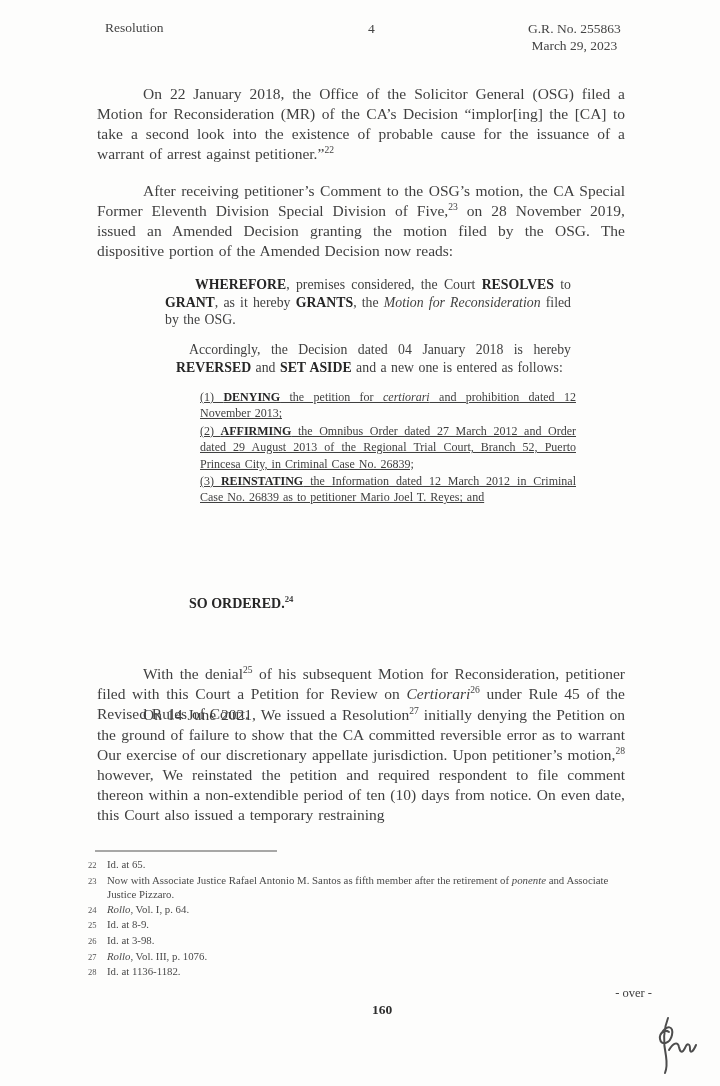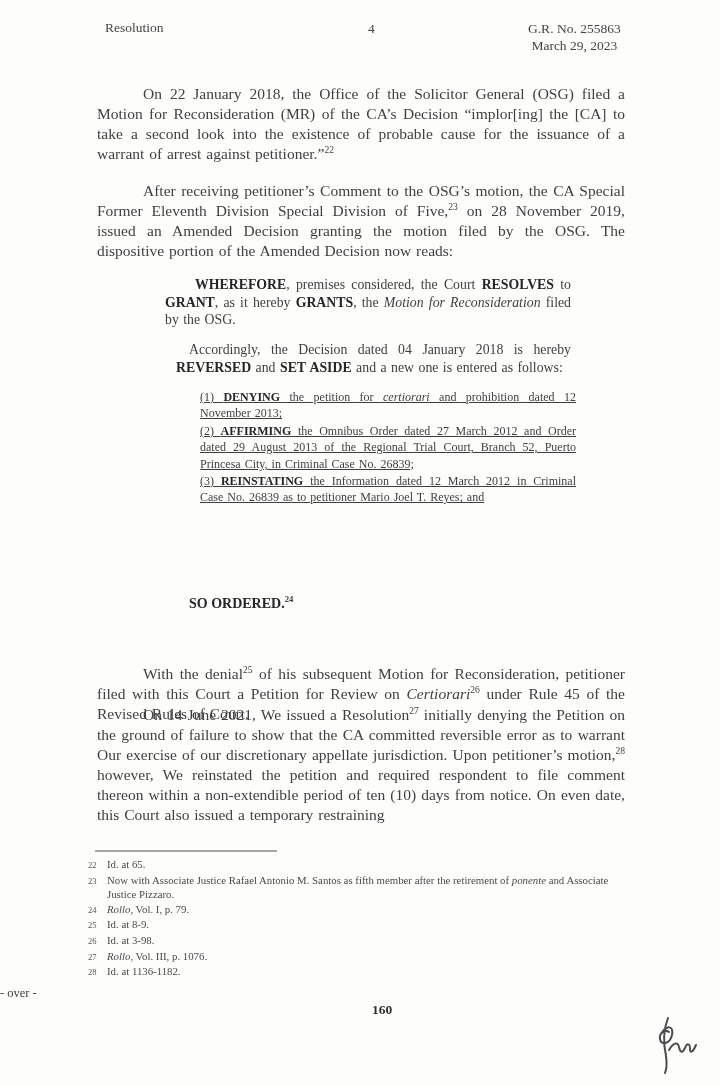--- a/index.html
+++ b/index.html
@@ -38,21 +38,21 @@
   i{font-style:italic;}
   sup{font-size:0.62em;vertical-align:super;line-height:0;}
   .so{font-size:14px;}
   
   .fn-rule{height:1.5px;background:#8a8a8a;opacity:.75;}
   .footnotes{font-size:10.8px;line-height:14.6px;color:#4a4a4a;}
   .fn-row{display:flex;align-items:flex-start;}
   .fn-num{flex:0 0 19px;font-size:8.5px;padding-top:1px;color:#555;}
   .fn-text{flex:1;}
   
-  .footer-over{font-size:12.5px;text-align:left;width:652px;color:#3c3c3c;}
+  .footer-over{font-size:12.5px;text-align:right;width:652px;color:#3c3c3c;}
   .footer-page{font-size:13.5px;font-weight:bold;text-align:center;width:720px;color:#2e2e2e;}
   .sig svg{display:block;}
 </style>
 </head>
 <body>
 
 <div class="page">
 
   <div class="abs hdr" style="left:105px;top:20px;">Resolution</div>
   <div class="abs hdr" style="left:368px;top:21px;">4</div>
@@ -87,21 +87,21 @@
     <div class="fn-row">
         <span class="fn-num">22</span>
         <span class="fn-text"><span>Id. at 65.</span><i></i><span></span></span>
       </div>
     <div class="fn-row">
         <span class="fn-num">23</span>
         <span class="fn-text"><span>Now with Associate Justice Rafael Antonio M. Santos as fifth member after the retirement of </span><i>ponente</i><span> and Associate Justice Pizzaro.</span></span>
       </div>
     <div class="fn-row">
         <span class="fn-num">24</span>
-        <span class="fn-text"><span></span><i>Rollo</i><span>, Vol. I, p. 79.</span></span>
+        <span class="fn-text"><span></span><i>Rollo</i><span>, Vol. I, p. 64.</span></span>
       </div>
     <div class="fn-row">
         <span class="fn-num">25</span>
         <span class="fn-text"><span>Id. at 8-9.</span><i></i><span></span></span>
       </div>
     <div class="fn-row">
         <span class="fn-num">26</span>
         <span class="fn-text"><span>Id. at 3-98.</span><i></i><span></span></span>
       </div>
     <div class="fn-row">

